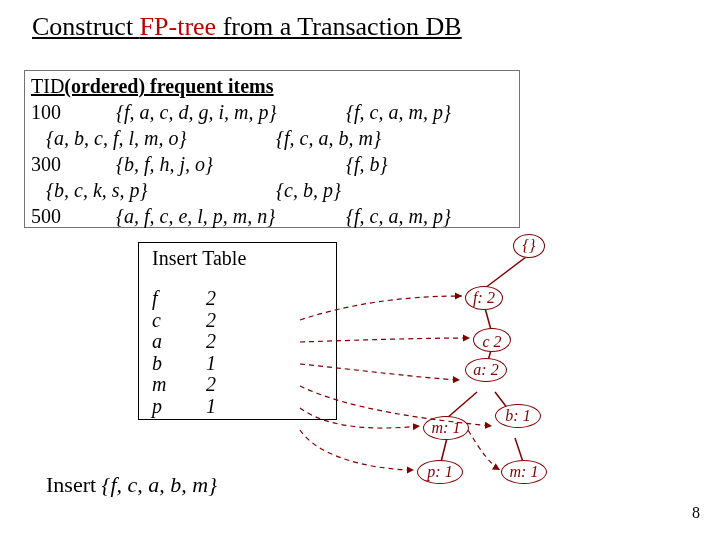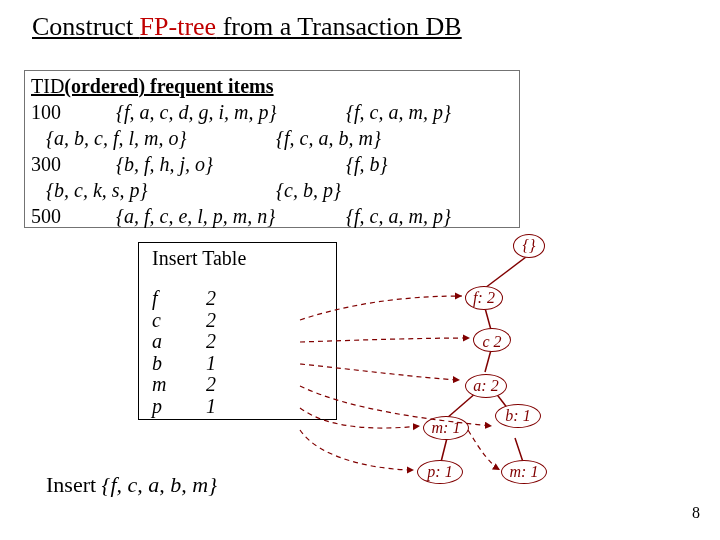--- a/index.html
+++ b/index.html
@@ -204,21 +204,21 @@
     </svg>
     <div class="node" style="left:118px; top:4px; width:30px; height:22px;">
         <span class="lbl darkred">{}</span>
       </div>
     <div class="node darkred" style="left:70px; top:56px; width:36px; height:22px;">
         <span class="lbl">f: 2</span>
       </div>
     <div class="node darkred" style="left:78px; top:98px; width:36px; height:22px;align-items:flex-end;">
         <span class="lbl">c 2</span>
       </div>
-    <div class="node darkred" style="left:70px; top:144px; width:40px; height:22px;">
+    <div class="node darkred" style="left:70px; top:128px; width:40px; height:22px;">
         <span class="lbl">a: 2</span>
       </div>
     <div class="node darkred" style="left:28px; top:186px; width:44px; height:22px;">
         <span class="lbl">m: 1</span>
       </div>
     <div class="node darkred" style="left:100px; top:174px; width:44px; height:22px;align-items:center;">
         <span class="lbl">b: 1</span>
       </div>
     <div class="node darkred" style="left:22px; top:230px; width:44px; height:22px;">
         <span class="lbl">p: 1</span>

